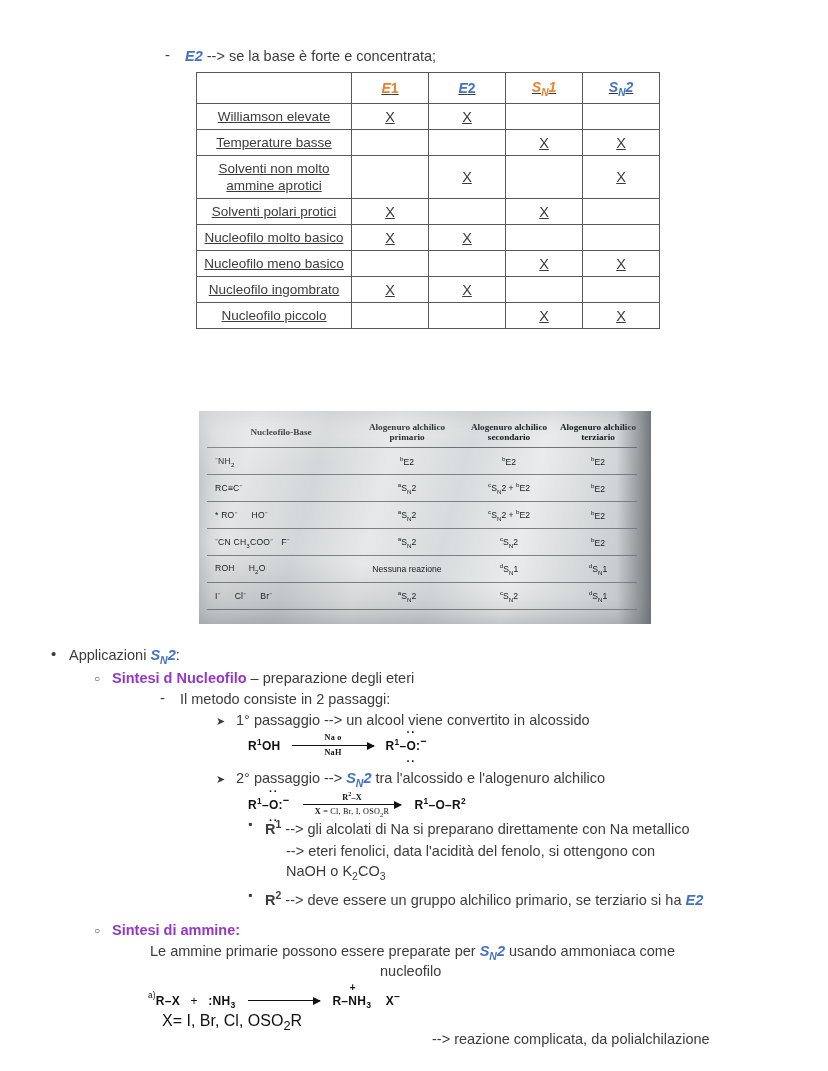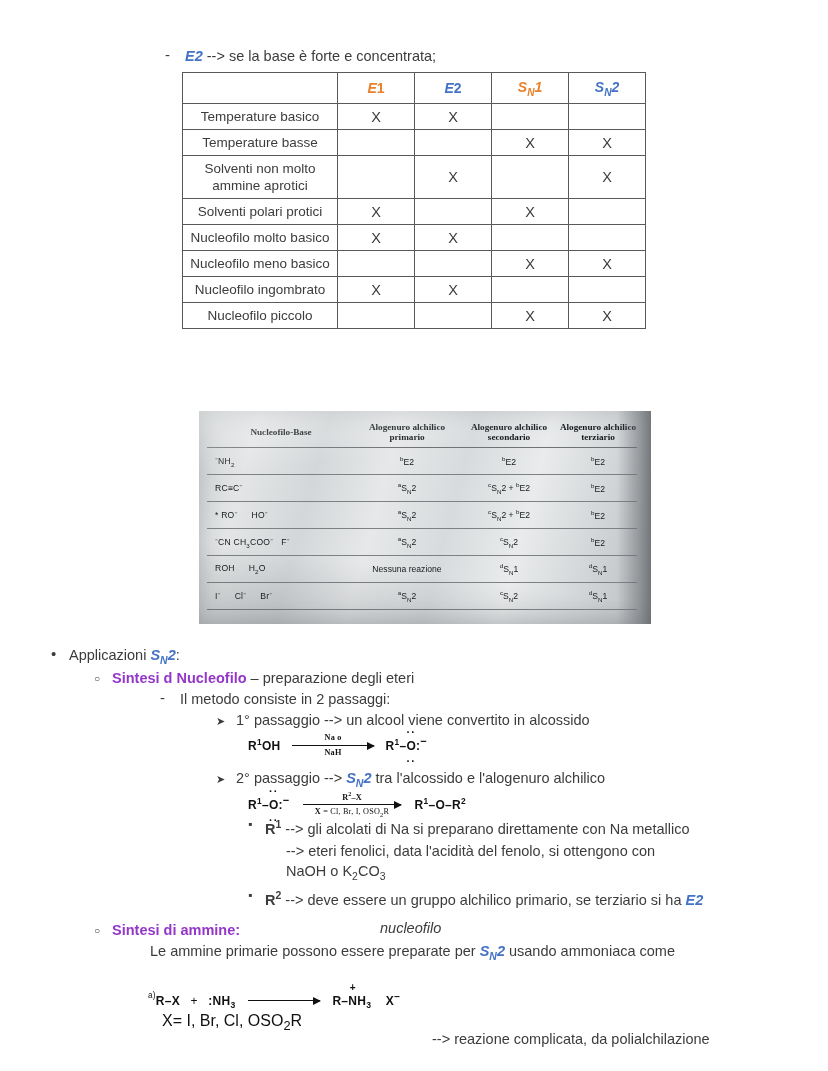--- a/index.html
+++ b/index.html
@@ -72,25 +72,26 @@
     position: absolute;
     left: -17px;
     top: -1px;
     font-size: 12px;
     color: #3c3c3c;
   }
 
   
   #compare-table {
     position: absolute;
-    left: 182px;
+    left: 196px;
     top: 72px;
     width: 463px;
     border-collapse: collapse;
     table-layout: fixed;
+    text-decoration: underline;
   }
   #compare-table td, #compare-table th {
     border: 1px solid #595959;
     font-size: 13.5px;
     color: #3c3c3c;
     text-align: center;
     vertical-align: middle;
     padding: 4px 3px;
     font-weight: normal;
   }
@@ -284,21 +285,21 @@
         <th>
           <span class="orange">S<sub style="font-size:0.72em">N</sub>1</span>
         </th>
         <th>
           <span class="blue">S<sub style="font-size:0.72em">N</sub>2</span>
         </th>
       </tr>
     </thead>
     <tbody>
       <tr>
-        <td class="rowlabel">Temperature basico</td>
+        <td class="rowlabel">Williamson elevate</td>
         <td class="mark">X</td>
         <td class="mark">X</td>
         <td class="mark"></td>
         <td class="mark"></td>
       </tr>
       <tr>
         <td class="rowlabel">Temperature basse</td>
         <td class="mark"></td>
         <td class="mark"></td>
         <td class="mark">X</td>
@@ -460,21 +461,21 @@
   </div>
 
   <div class="line bullet-circle" style="left:112px; top:920px;">
     <span class="purple">Sintesi di ammine</span><span class="purple">:</span>
   </div>
 
   <div class="line" style="left:150px; top:941px;">
     <span>Le ammine primarie possono essere preparate per </span><span class="blue">S<sub style="font-size:0.72em">N</sub>2</span><span> usando ammoniaca come</span>
   </div>
 
-  <div class="line" style="left:380px; top:918px;font-style:italic;">nucleofilo</div>
+  <div class="line" style="left:380px; top:961px;">nucleofilo</div>
 
   <div class="scheme" style="left:148px; top:991px;">
     <span class="smallreg" style="vertical-align:top">a)</span><span class="mol">R–X</span>
     <span class="mol" style="margin:0 6px; font-weight:normal">+</span>
     <span class="mol">:NH<sub style="font-size:0.72em">3</sub></span>
     <span class="arrow-wrap" style="width:72px; margin:0 8px;">
       <span class="arrow-line"></span>
     </span>
     <span class="mol">R–<span class="atom">N<span style="position:absolute;left:0;right:0;top:-9px;text-align:center;font-size:10px;line-height:6px">+</span></span>H<sub style="font-size:0.72em">3</sub></span>
     <span class="mol" style="margin-left:10px">X<span class="charge" style="font-size:10px">−</span></span>

